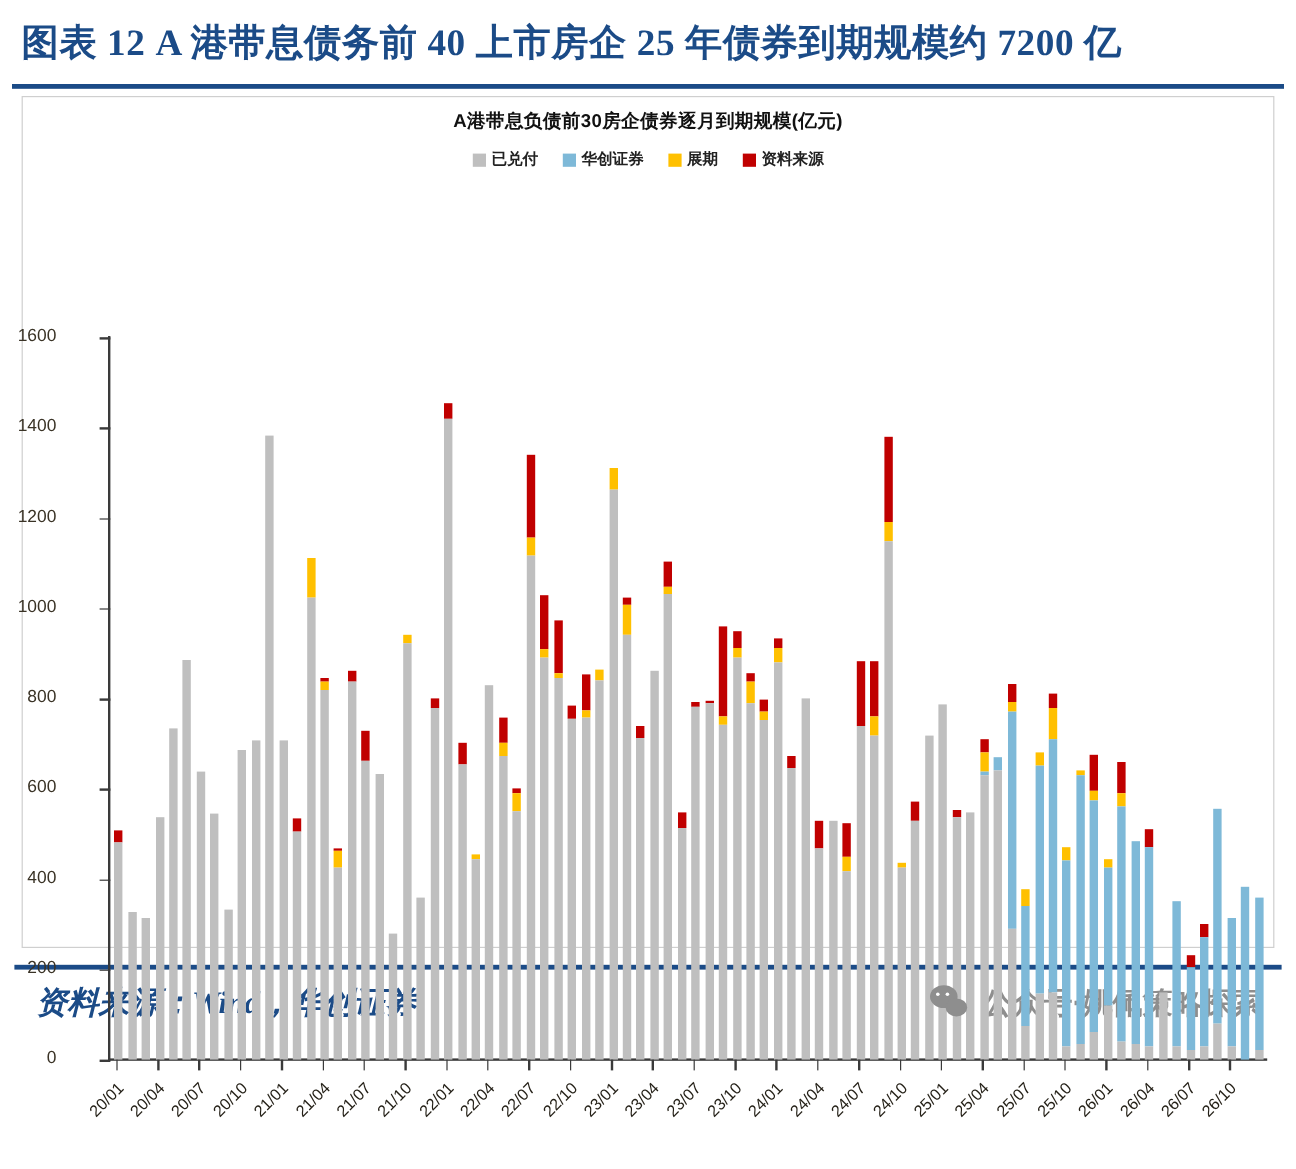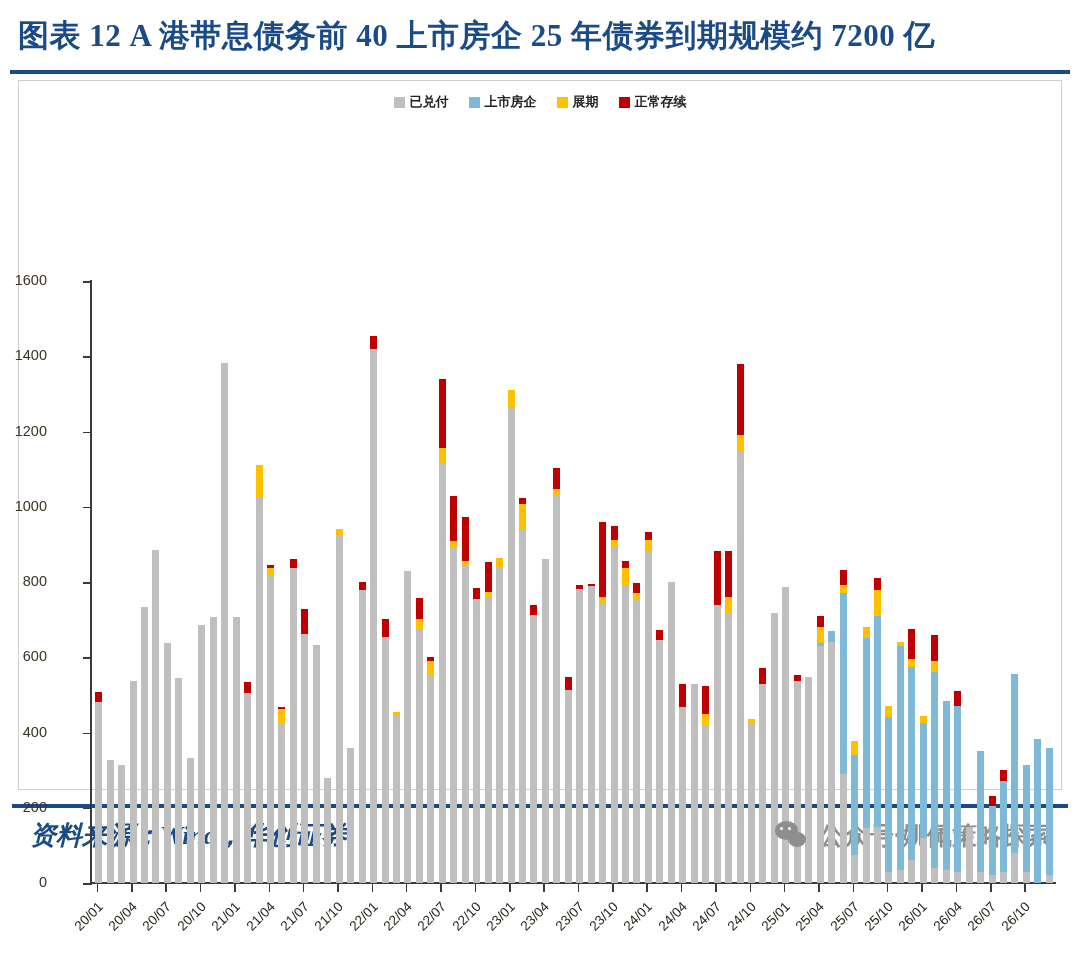--- a/index.html
+++ b/index.html
@@ -114,37 +114,38 @@
 </head>
 <body>
 
 <div id="header">
   <div id="figure-title">图表 12   A 港带息债务前 40 上市房企 25 年债券到期规模约 7200 亿</div>
 </div>
 <div id="title-rule"></div>
 
 <div id="chart-card">
 
+  <div id="chart-title">A港带息负债前30房企债券逐月到期规模(亿元)</div>
 
   <div id="legend">
     <div class="legend-item">
       <span class="legend-swatch" style="background: rgb(191, 191, 191);"></span>
       <span class="legend-label">已兑付</span>
     </div>
     <div class="legend-item">
       <span class="legend-swatch" style="background: rgb(126, 185, 216);"></span>
-      <span class="legend-label">上市房企</span>
+      <span class="legend-label">华创证券</span>
     </div>
     <div class="legend-item">
       <span class="legend-swatch" style="background: rgb(255, 192, 0);"></span>
       <span class="legend-label">展期</span>
     </div>
     <div class="legend-item">
       <span class="legend-swatch" style="background: rgb(192, 0, 0);"></span>
-      <span class="legend-label">正常存续</span>
+      <span class="legend-label">资料来源</span>
     </div>
   </div>
 
   <div id="plot-wrap">
     <div id="y-axis-line"></div>
     <div id="x-axis-line"></div>
     <div id="plot">
         <div class="bar" style="left: 4.22619px; height: 191.135px;">
           <div class="seg" style="height: 181.352px; background: rgb(191, 191, 191);"></div>
           <div class="seg" style="height: 9.7825px; background: rgb(192, 0, 0);"></div>

